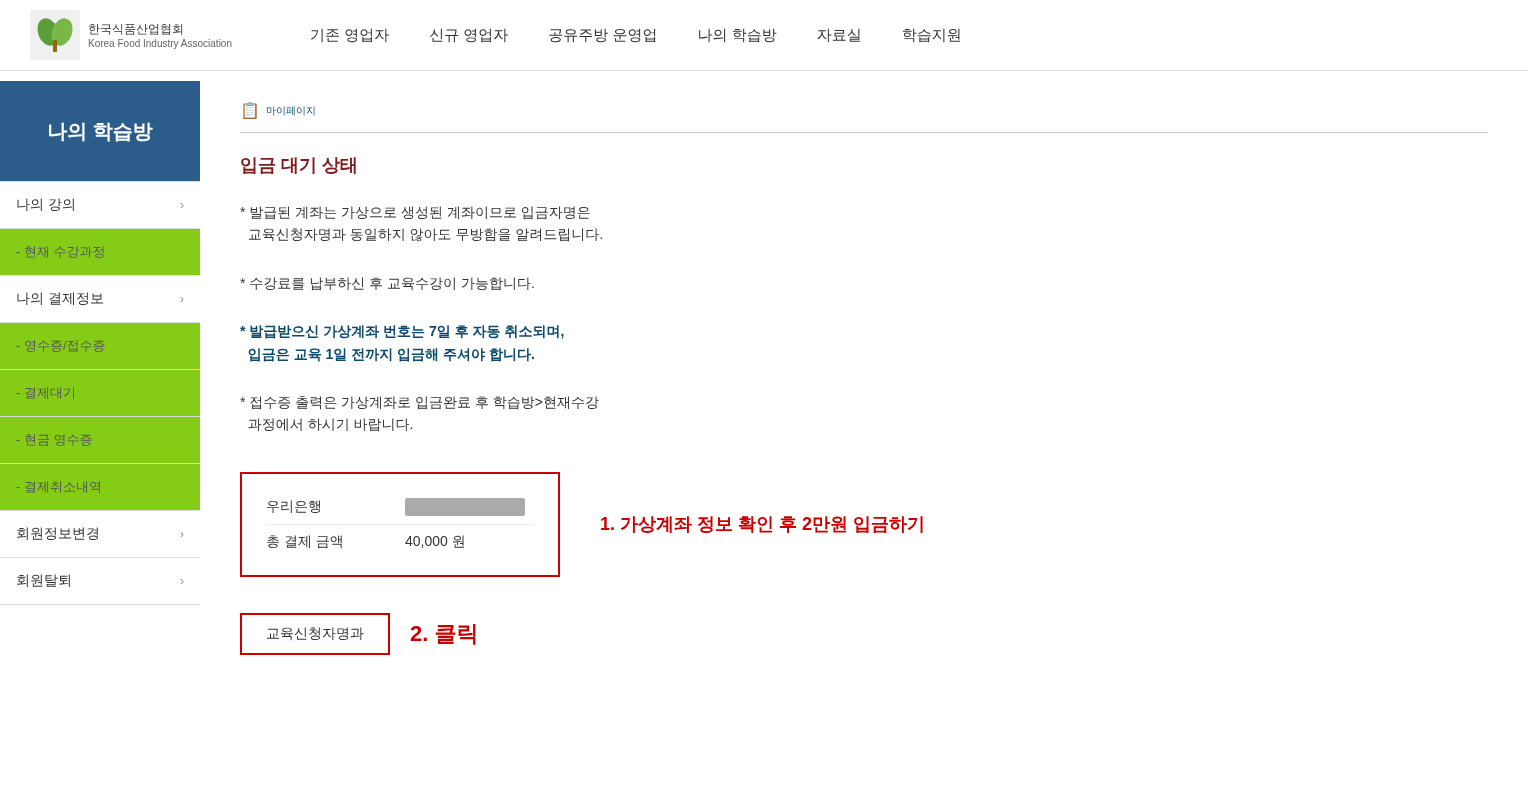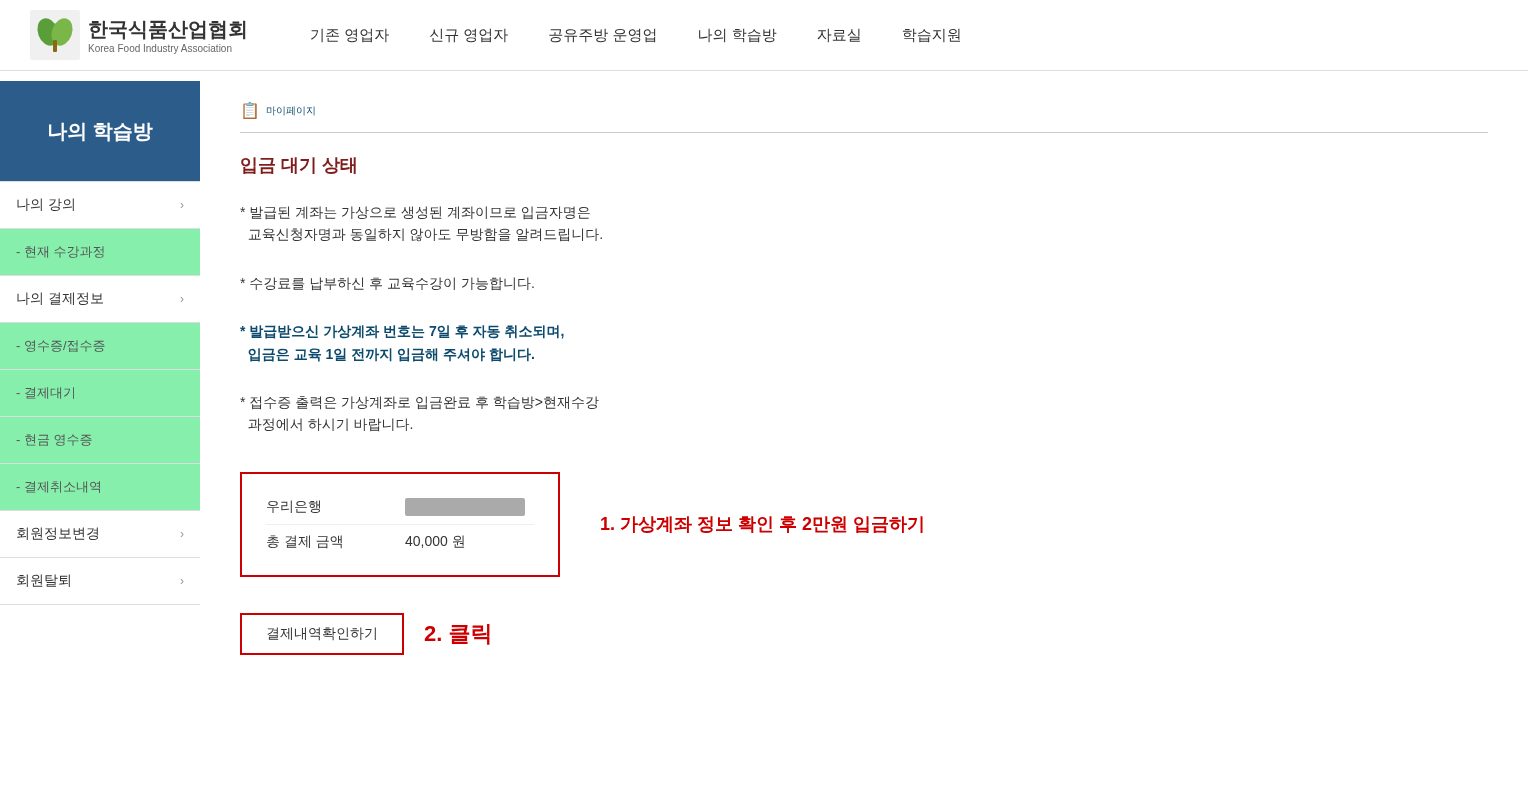--- a/index.html
+++ b/index.html
@@ -2,34 +2,34 @@
 <html><head>
   <meta charset="utf-8">
   <style>
     * { box-sizing: border-box; margin: 0; padding: 0; }
     body { font-family: 'Malgun Gothic', '맑은 고딕', Arial, sans-serif; font-size: 14px; color: #333; background: #fff; }
 
     
     .header { display: flex; align-items: center; padding: 10px 30px; border-bottom: 1px solid #ddd; min-height: 70px; }
     .logo-area { display: flex; align-items: center; gap: 8px; min-width: 220px; }
     .logo-text { display: flex; flex-direction: column; }
-    .logo-korean { font-size: 20px; font-weight: bold; color: #333; }
+    .logo-korean { font-size: 12px; font-weight: normal; color: #333; }
     .logo-english { font-size: 10px; color: #666; }
     .nav { display: flex; gap: 40px; margin-left: 60px; }
     .nav-item { font-size: 15px; color: #333; cursor: pointer; white-space: nowrap; text-decoration: none; }
 
     
     .main-layout { display: flex; min-height: 700px; margin-top: 10px; }
 
     
     .sidebar { width: 200px; flex-shrink: 0; }
     .sidebar-title { background-color: #2c5d8a; color: white; font-size: 20px; font-weight: bold; text-align: center; padding: 30px 20px; min-height: 100px; display: flex; align-items: center; justify-content: center; }
     .sidebar-menu { border-top: 1px solid #ddd; }
     .sidebar-menu-item { display: flex; justify-content: space-between; align-items: center; padding: 14px 16px; border-bottom: 1px solid #ddd; cursor: pointer; font-size: 14px; color: #333; }
-    .sidebar-menu-item.sub { color: #555; font-size: 13px; background: #86efac; }
+    .sidebar-menu-item.sub { color: #555; font-size: 13px; background: #84cc16; }
     .chevron { font-size: 12px; color: #999; }
 
     
     .content { flex: 1; padding: 20px 40px; }
     .breadcrumb-area { display: flex; align-items: center; gap: 6px; margin-bottom: 20px; border-bottom: 1px solid #ccc; padding-bottom: 12px; }
     .breadcrumb-icon { color: #5a8fc2; font-size: 16px; }
     .breadcrumb-text { color: #0c4a6e; font-size: 10px; }
 
     .page-title { font-size: 18px; font-weight: bold; margin-bottom: 24px; color: #7f1d1d; }
 
@@ -154,17 +154,17 @@
         </div>
         <div class="bank-row">
           <span class="bank-label">총 결제 금액</span>
           <span class="bank-value">40,000 원</span>
         </div>
       </div>
       <div class="side-label">1. 가상계좌 정보 확인 후 2만원 입금하기</div>
     </div>
 
     <div class="action-area">
-      <button class="confirm-btn">결제내역확인하기</button>
+      <button class="confirm-btn">교육신청자명과</button>
       <span class="click-label">2. 클릭</span>
     </div>
   </div>
 </div>
 
 </body></html>

